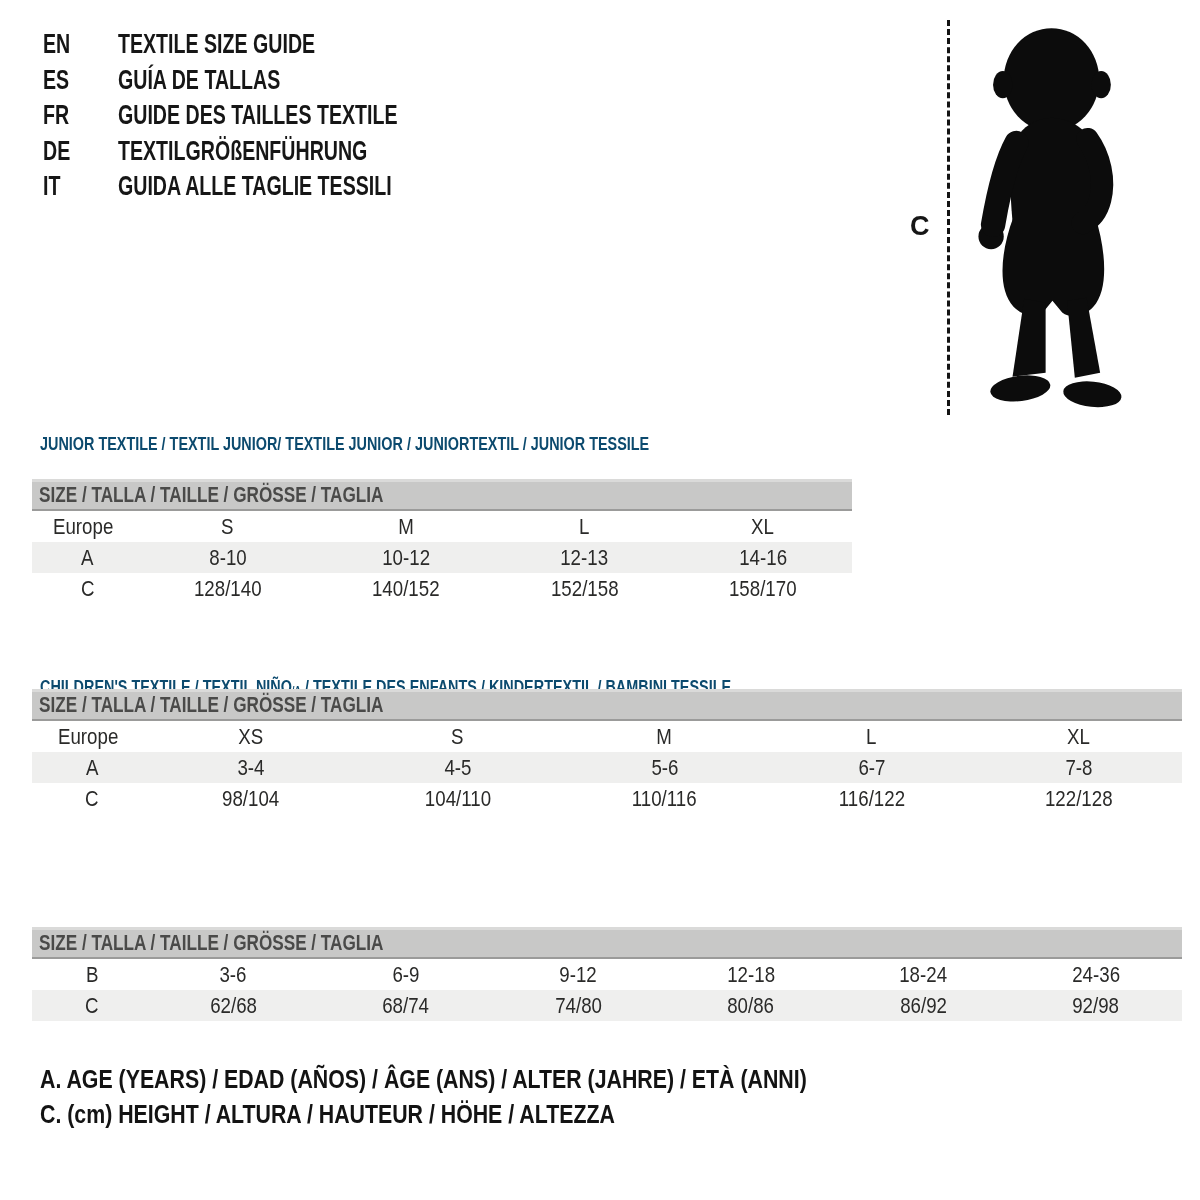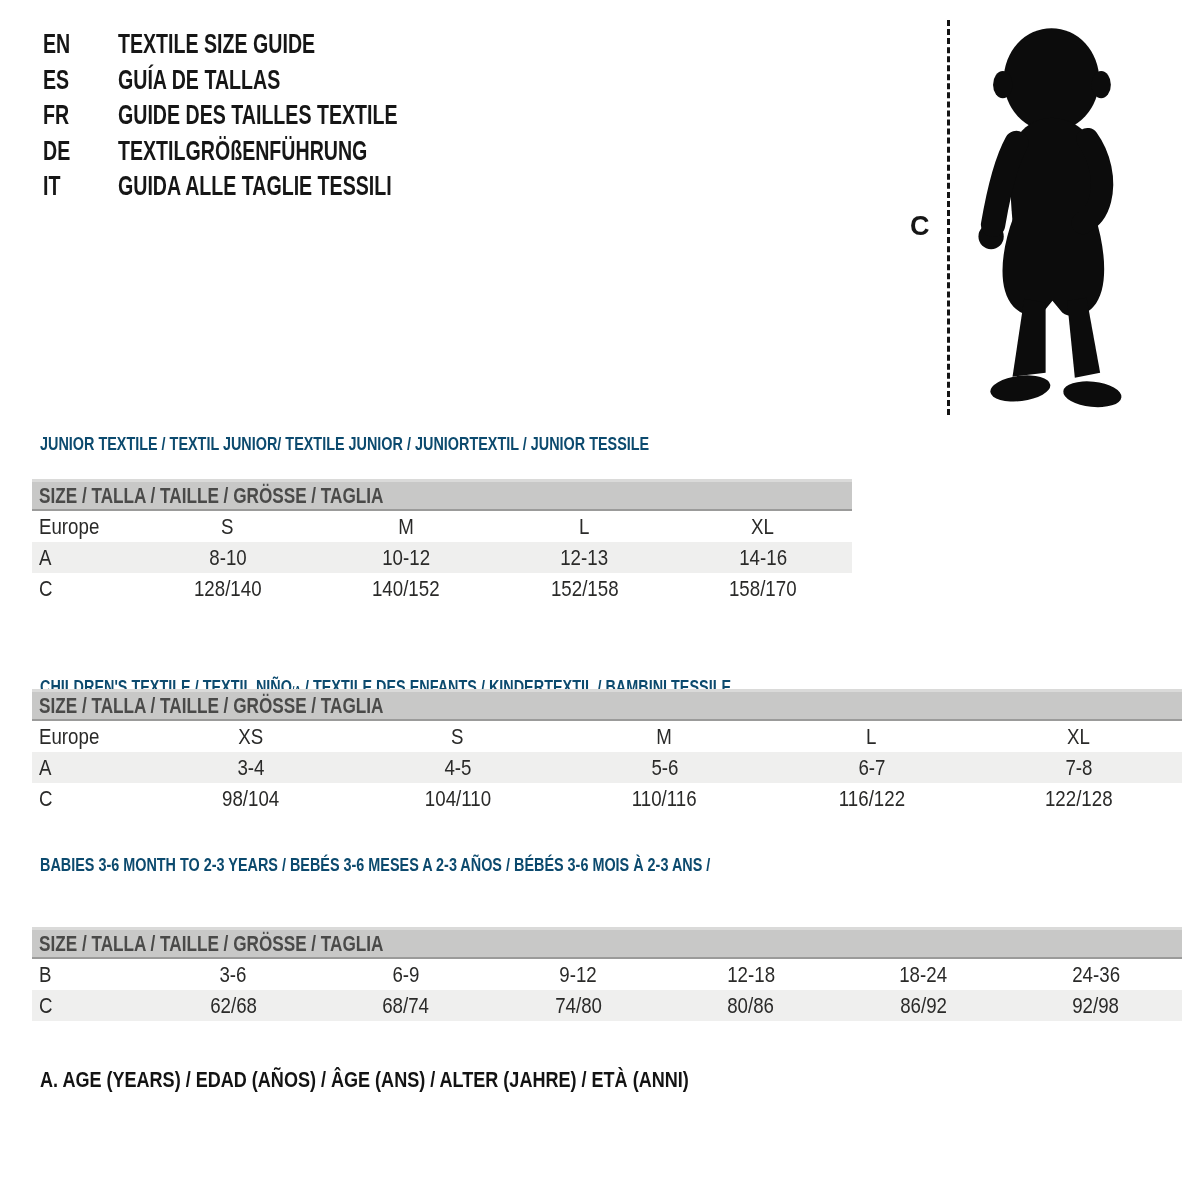--- a/index.html
+++ b/index.html
@@ -33,42 +33,42 @@
   
   .title { font-weight:bold; font-size:18px; line-height:28px; color:#0c4a6e; }
   .title .cond { --k:0.80; }
   .title-sub { font-size:62%; vertical-align:-4%; letter-spacing:0; }
 
   
   .tablewrap { box-sizing:border-box; }
   .size-bar {
     box-sizing:border-box; height:32px; background:#c8c8c7;
     border-top:3px solid #dadad9; border-bottom:2px solid #9b9b9a;
-    display:flex; align-items:center; padding-left:7px;
+    display:flex; align-items:flex-start; padding-left:7px;
     color:#4a4a49; font-weight:bold; font-size:22px;
   }
   .size-bar .cond { --k:0.78; }
   table { border-collapse:collapse; width:100%; table-layout:fixed; }
   td { height:31px; padding:0; text-align:center; font-size:22px; color:#2a2a29; }
   td .cond { --k:0.85; }
-  td.rowlabel { text-align:left; padding-left:7px; }
+  td.rowlabel { text-align:center; padding-left:7px; }
   tbody tr:nth-child(2) { background:#efefee; }
 
   
   .junior-title   { left:40px; top:430px; }
   .junior-table   { left:32px; top:479px; width:820px; }
   .children-title { left:40px; top:673px; }
   .children-table { left:32px; top:689px; width:1150px; }
   .babies-title   { left:40px; top:849px; }
   .babies-title .line { height:33px; line-height:33px; }
   .babies-table   { left:32px; top:927px; width:1150px; }
 
   
   .legend { left:40px; top:1062px; }
-  .legend-line { height:35px; line-height:35px; font-weight:bold; font-size:22px; color:#131313; }
+  .legend-line { height:35px; line-height:35px; font-weight:bold; font-size:26px; color:#131313; }
   .legend-line .cond { --k:0.82; }
 </style>
 </head>
 <body>
 
 <div class="abs lang-block">
   <div class="lang-row">
     <span class="lang-code cond cl">EN</span>
     <span class="lang-label cond cl">TEXTILE SIZE GUIDE</span>
   </div>
@@ -193,21 +193,20 @@
         <td><span class="cond">104/110</span></td>
         <td><span class="cond">110/116</span></td>
         <td><span class="cond">116/122</span></td>
         <td><span class="cond">122/128</span></td>
       </tr>
     </tbody>
   </table>
 </div>
 
 <div class="abs title babies-title">
-  <div class="line"><span class="cond cl">BABIES 3-6 MONTH TO 2-3 YEARS / BEBÉS 3-6 MESES A 2-3 AÑOS / BÉBÉS 3-6 MOIS À 2-3 ANS /</span></div>
 </div>
 <div class="abs tablewrap babies-table">
   <div class="size-bar">
     <span class="cond cl">SIZE / TALLA / TAILLE / GRÖSSE / TAGLIA</span>
   </div>
   <table>
     <colgroup>
         <col style="width:10%">
         <col>
         <col>
@@ -234,13 +233,14 @@
         <td><span class="cond">80/86</span></td>
         <td><span class="cond">86/92</span></td>
         <td><span class="cond">92/98</span></td>
       </tr>
     </tbody>
   </table>
 </div>
 
 <div class="abs legend">
   <div class="legend-line"><span class="cond cl">A. AGE (YEARS) / EDAD (AÑOS) / ÂGE (ANS) / ALTER (JAHRE) / ETÀ (ANNI)</span></div>
+  <div class="legend-line"><span class="cond cl">C. (cm) HEIGHT / ALTURA / HAUTEUR / HÖHE / ALTEZZA</span></div>
 </div>
 
 </body></html>

